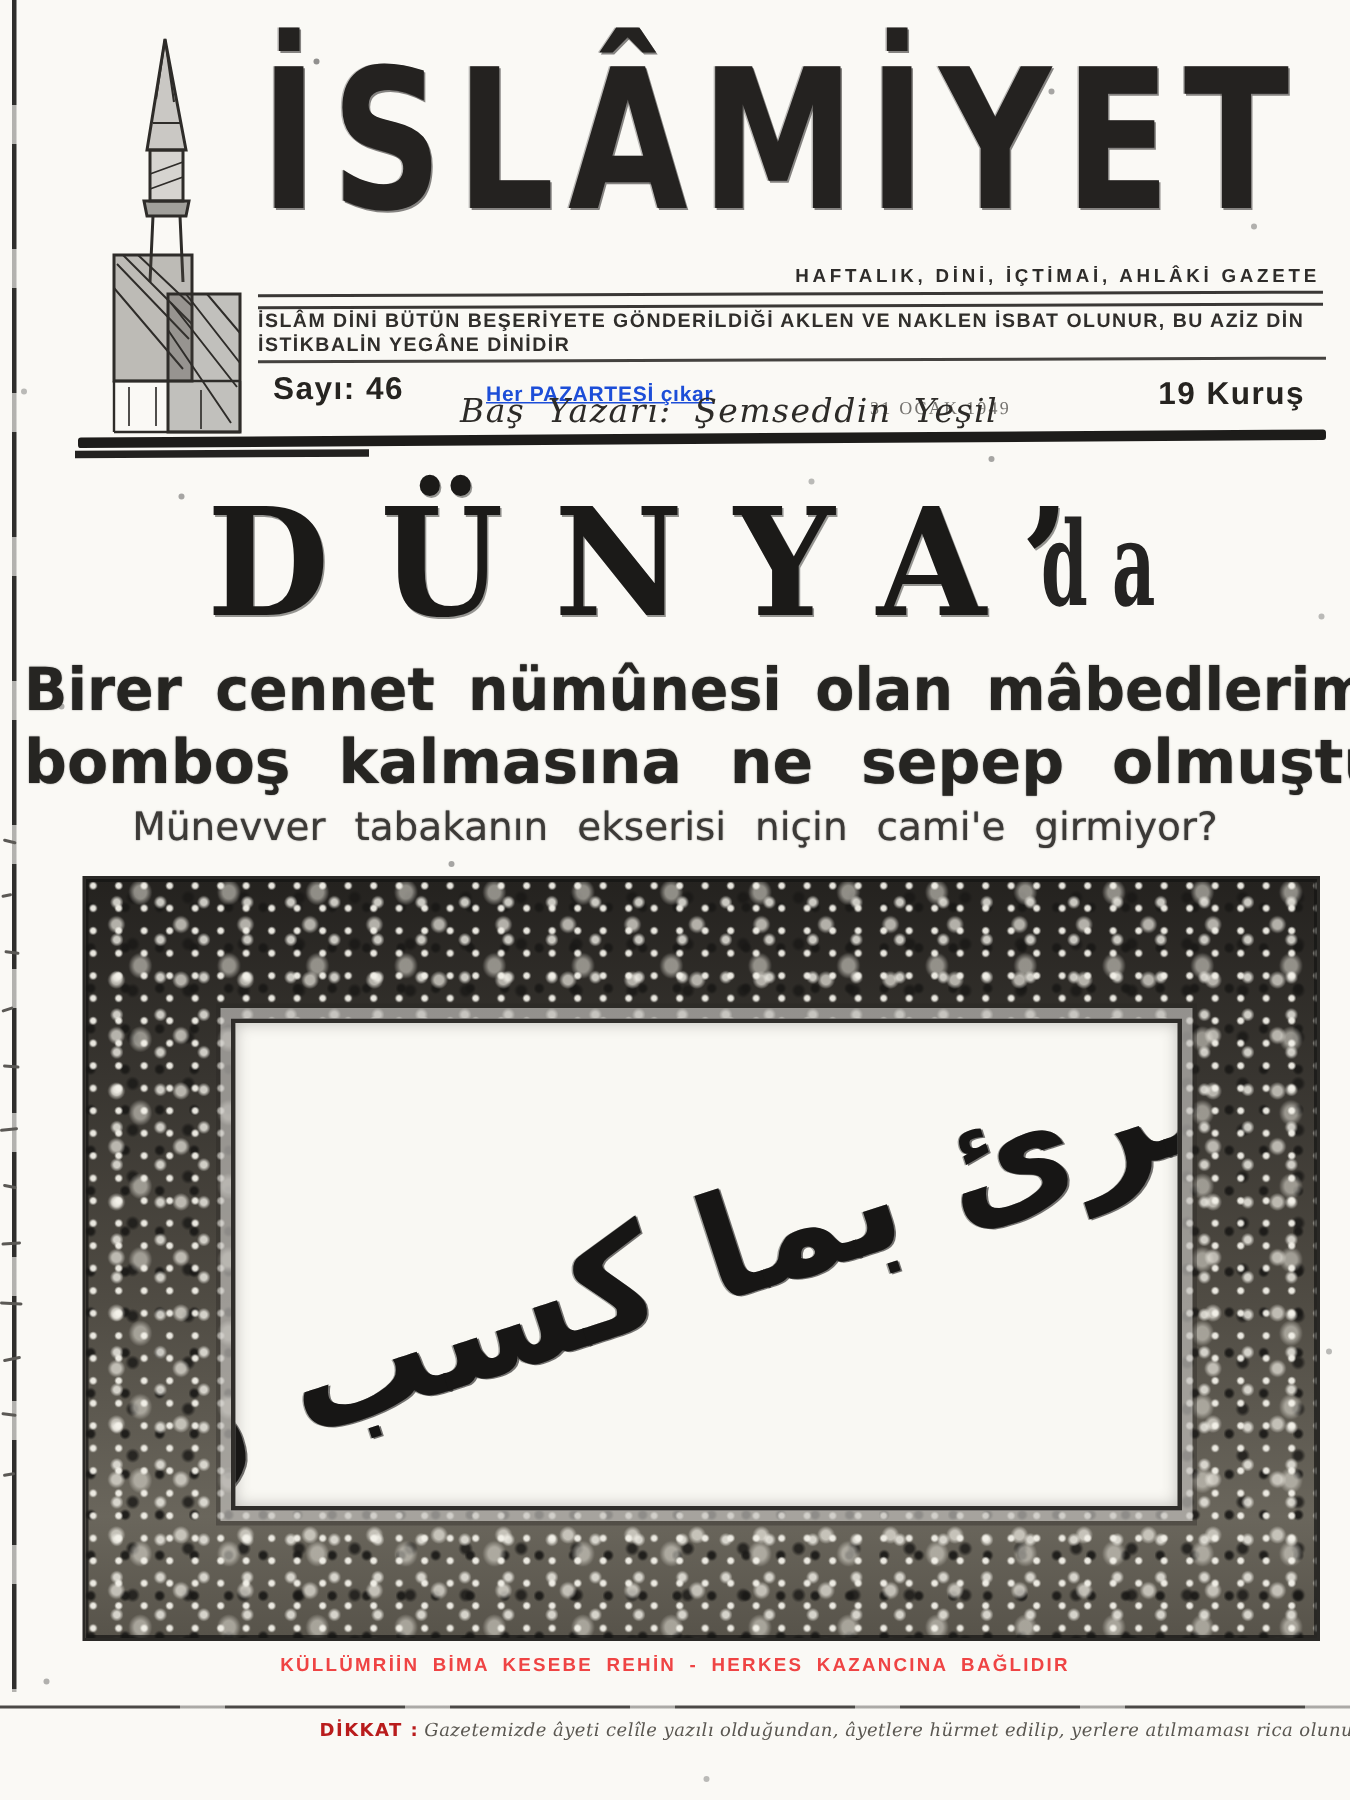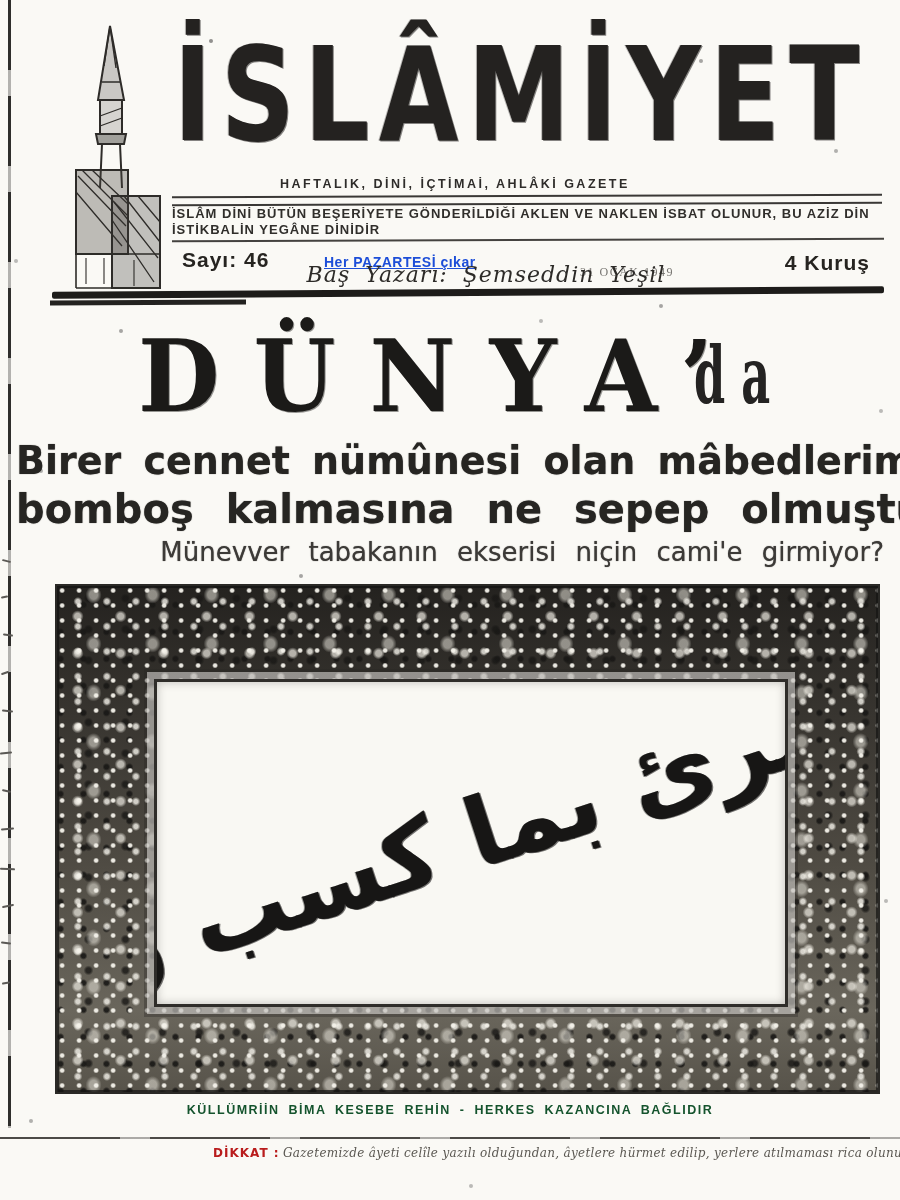--- a/index.html
+++ b/index.html
@@ -24,21 +24,21 @@
 
   
   .mast-title{
     position:absolute;left:162px;top:14px;width:718px;height:152px;
     font-family:"DejaVu Sans",sans-serif;font-weight:bold;font-size:103px;line-height:128px;
     letter-spacing:9px;text-align:center;color:#242220;
     transform:scaleY(1.26);transform-origin:top center;
     text-shadow:1px 1px 0 rgba(36,34,32,.55), -1px 0 0 rgba(36,34,32,.3);
     white-space:nowrap;
   }
-  .tagline{position:absolute;left:280px;top:177px;width:600px;text-align:left;
+  .tagline{position:absolute;left:280px;top:177px;width:600px;text-align:right;
     font-weight:bold;font-size:12.5px;letter-spacing:2.5px;color:#2e2c2a;}
   .rule-double{position:absolute;left:172px;top:195px;width:710px;height:6px;
     border-top:2px solid #3a3836;border-bottom:2px solid #3a3836;transform:rotate(-0.2deg);}
   .motto{position:absolute;left:172px;top:206px;width:712px;text-align:left;
     font-weight:bold;font-size:13px;line-height:15.5px;letter-spacing:1px;color:#302e2b;}
   .rule-thin{position:absolute;left:172px;top:239px;width:712px;height:2px;background:#44423f;transform:rotate(-0.2deg);}
   .issue-row{position:absolute;left:172px;top:245px;width:712px;height:38px;}
   .issue-no{position:absolute;left:10px;top:3px;font-weight:bold;font-size:21px;letter-spacing:1px;color:#262420;}
   .schedule{position:absolute;left:152px;top:9px;font-weight:bold;font-size:14px;letter-spacing:.5px;color:#1d4ed8;text-decoration:underline;}
   .date{position:absolute;left:408px;top:20px;font-size:12px;letter-spacing:1.5px;color:#767470;font-family:Liberation Serif, serif;}
@@ -57,21 +57,21 @@
     text-shadow:1px 1px 0 rgba(27,26,24,.45);}
   .head-suffix{position:absolute;left:694px;top:330px;
     font-family:"DejaVu Serif",serif;font-weight:bold;font-size:72px;letter-spacing:26px;
     color:#242322;transform:scaleX(.62) scaleY(1.08);transform-origin:top left;white-space:nowrap;}
   .head-line1{position:absolute;left:16px;top:438px;width:868px;text-align:center;
     font-family:"DejaVu Sans",sans-serif;font-weight:bold;font-size:38px;word-spacing:9px;
     color:#262522;transform:scaleY(1.04);text-shadow:0 0 1px rgba(38,37,34,.7);white-space:nowrap;}
   .head-line2{position:absolute;left:16px;top:486px;width:868px;text-align:center;
     font-family:"DejaVu Sans",sans-serif;font-weight:bold;font-size:40px;word-spacing:18px;
     color:#262522;transform:scaleY(1.02);text-shadow:0 0 1px rgba(38,37,34,.7);white-space:nowrap;}
-  .subhead{position:absolute;left:16px;top:537px;width:868px;text-align:right;
+  .subhead{position:absolute;left:16px;top:537px;width:868px;text-align:center;
     font-family:"DejaVu Sans",sans-serif;font-size:26px;word-spacing:11px;color:#3c3a37;
     text-shadow:0 0 1px rgba(60,58,55,.8);white-space:nowrap;}
 
   
   .frame{
     position:absolute;left:57px;top:586px;width:821px;height:506px;box-sizing:border-box;
     padding:93px 96px 91px 97px;
     background-color:#4c4942;
     background-image:
       radial-gradient(circle at 30% 30%, rgba(244,242,234,.95) 1.5px, transparent 3px),
@@ -91,21 +91,21 @@
                inset 0 0 10px rgba(52,50,46,.3);
     display:flex;align-items:center;justify-content:center;
   }
   .calligraphy{
     direction:rtl;white-space:nowrap;
     font-family:"DejaVu Sans",sans-serif;font-weight:bold;font-size:96px;color:#171615;
     transform:rotate(-18deg) translate(6px,-6px);
     text-shadow:1px 1px 0 rgba(23,22,21,.6), -1px 0 0 rgba(23,22,21,.4);
   }
   .caption{position:absolute;left:0;top:1103px;width:900px;text-align:center;
-    font-weight:bold;font-size:12.5px;letter-spacing:1.5px;word-spacing:4px;color:#14532d;}
+    font-weight:bold;font-size:12.5px;letter-spacing:1.5px;word-spacing:4px;color:#ef4444;}
 
   
   .footer-rule{position:absolute;left:0;top:1137px;width:900px;height:2px;
     background:repeating-linear-gradient(90deg,#4c4a47 0 120px,rgba(76,74,71,.45) 120px 150px);}
   .notice{position:absolute;left:213px;top:1146px;width:680px;white-space:nowrap;
     font-size:12px;color:#5a5751;}
   .notice b{font-weight:bold;letter-spacing:1px;color:#b91c1c;font-family:"DejaVu Sans",sans-serif;}
   .notice i{font-family:"DejaVu Serif",serif;font-style:italic;letter-spacing:.3px;}
 
   .minaret{position:absolute;left:46px;top:20px;width:134px;height:272px;}
@@ -156,21 +156,21 @@
   <div class="motto">
     <div>İSLÂM DİNİ BÜTÜN BEŞERİYETE GÖNDERİLDİĞİ AKLEN VE NAKLEN İSBAT OLUNUR, BU AZİZ DİN</div>
     <div>İSTİKBALİN YEGÂNE DİNİDİR</div>
   </div>
   <div class="rule-thin"></div>
 
   <div class="issue-row">
     <span class="issue-no">Sayı: 46</span>
     <span class="schedule">Her PAZARTESİ çıkar</span>
     <span class="date">31 OCAK 1949</span>
-    <span class="price">4 Kuruş</span>
+    <span class="price">19 Kuruş</span>
   </div>
   <div class="editor">Baş Yazarı: Şemseddin Yeşil</div>
 
   <div class="rule-thick"></div>
   <div class="rule-thick2"></div>
 
   <div class="head-main">DÜNYA’</div>
   <div class="head-suffix">da</div>
   <div class="head-line1">Birer cennet nümûnesi olan mâbedlerimizin</div>
   <div class="head-line2">bomboş kalmasına ne sepep olmuştur?</div>

